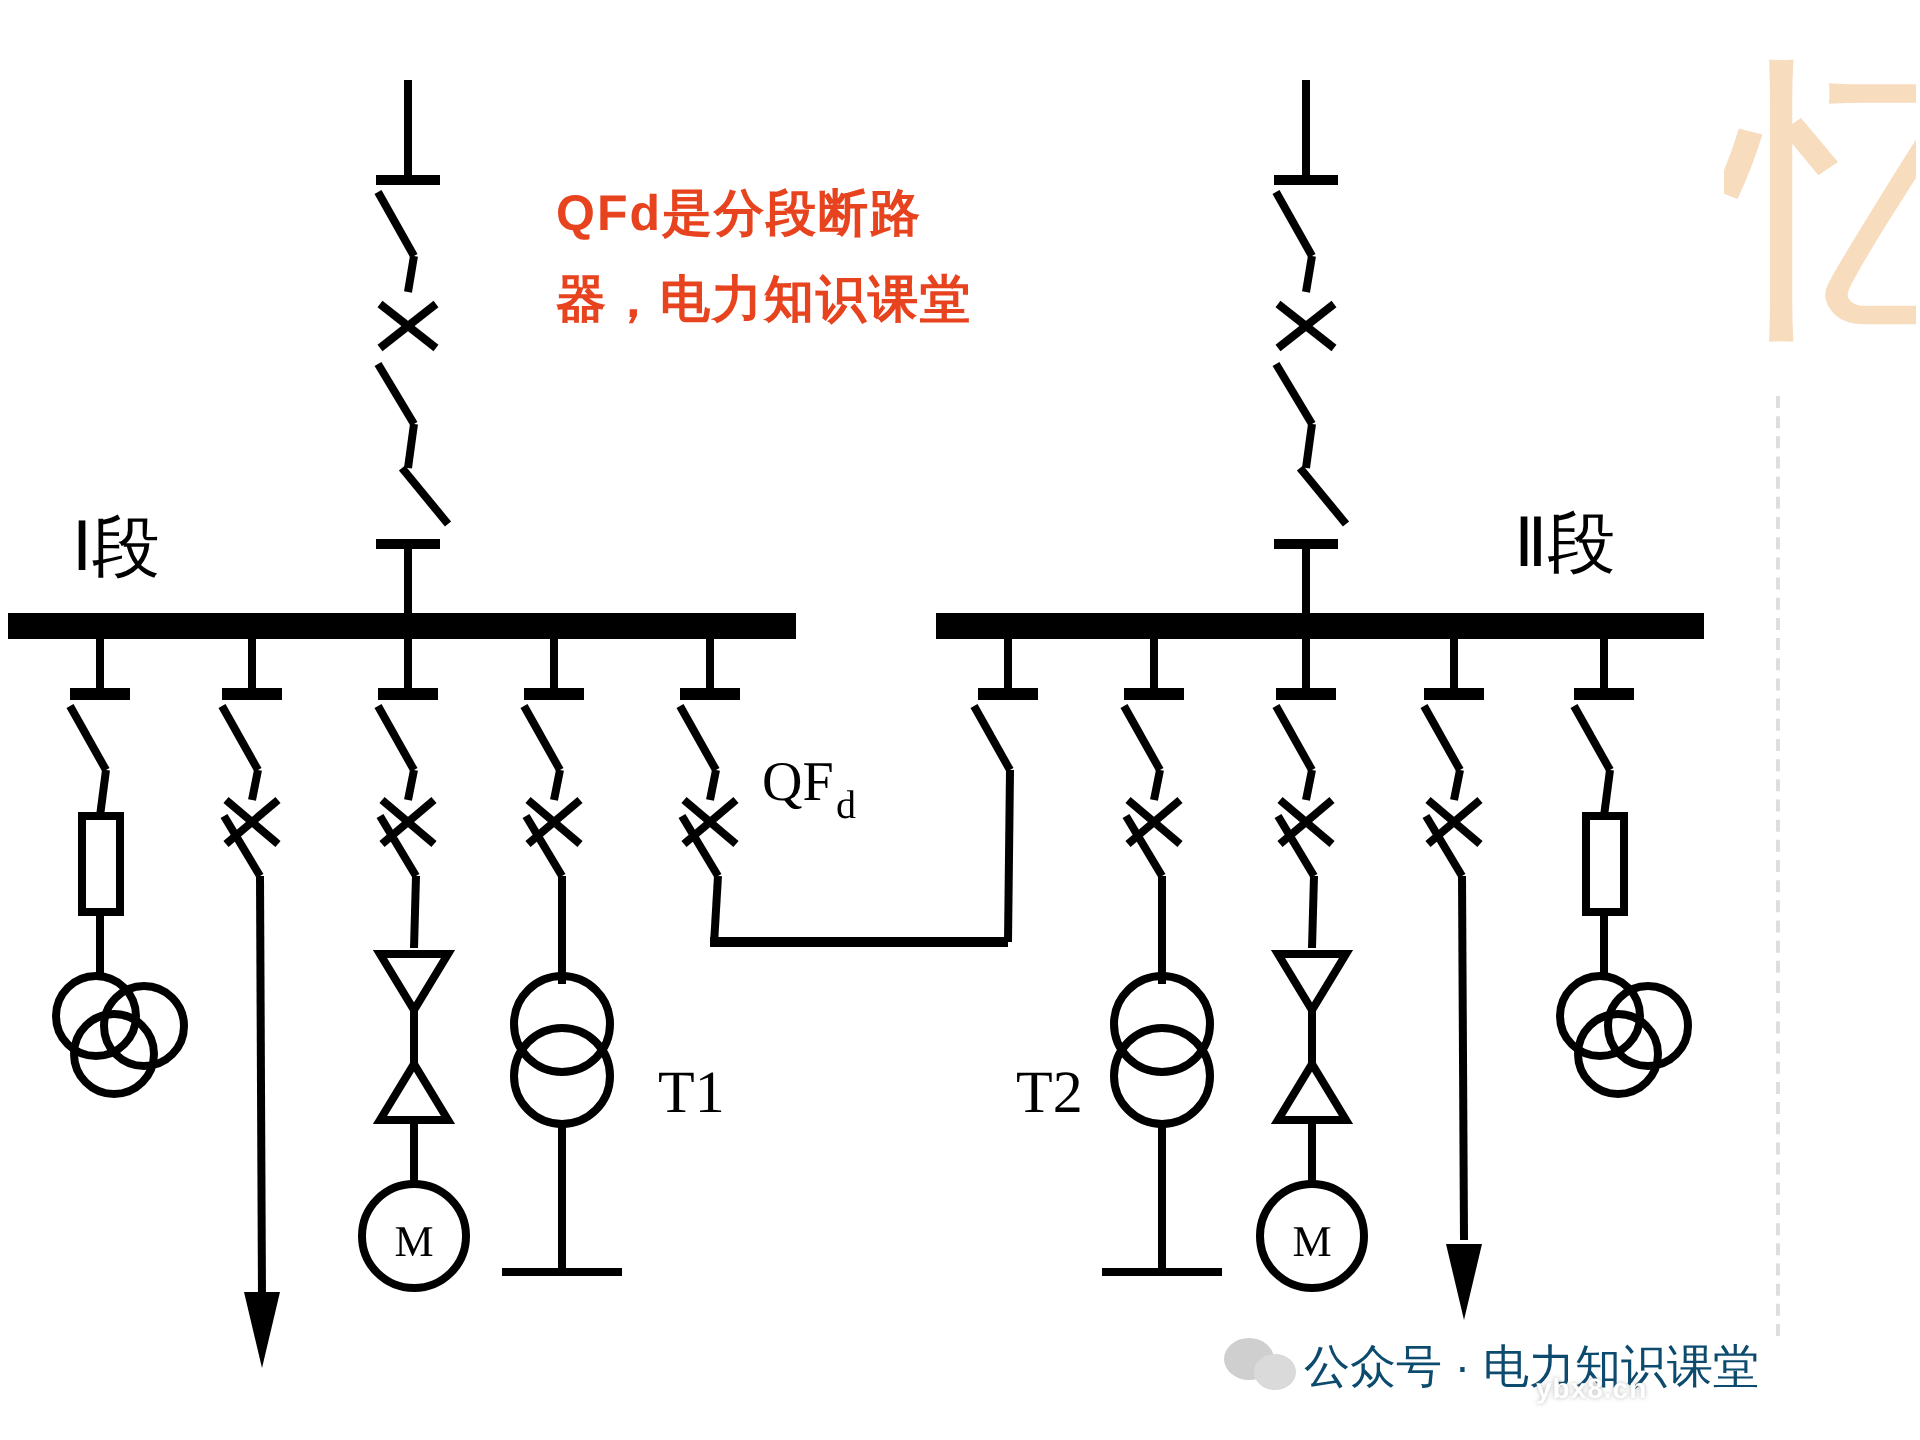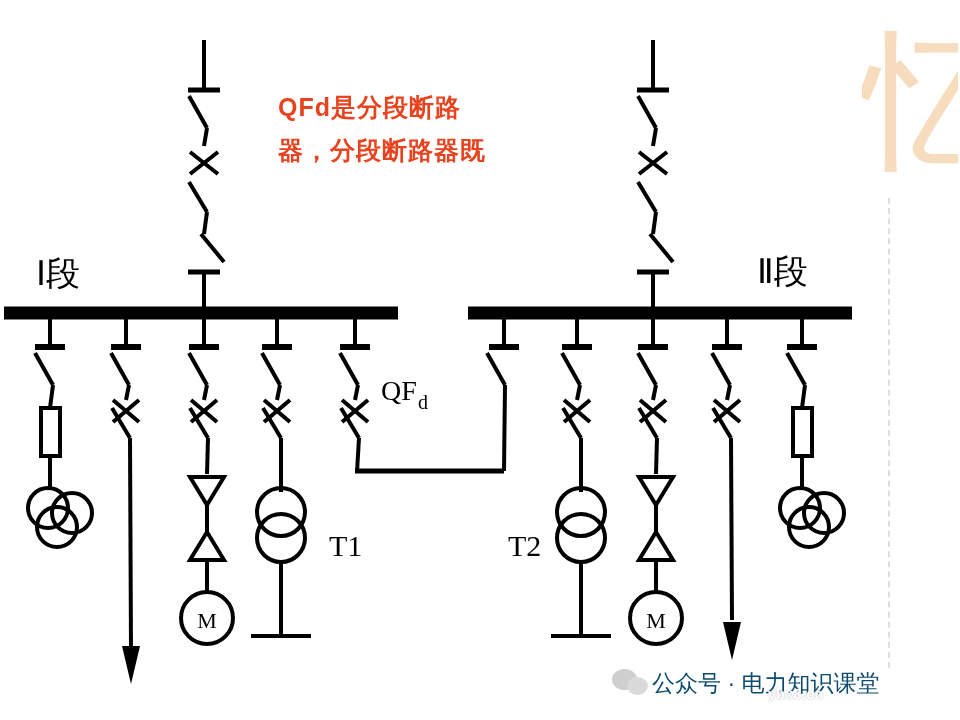--- a/index.html
+++ b/index.html
@@ -291,21 +291,21 @@
 
     <text class="svg-label" x="329" y="556" font-size="30">T1</text>
     <text class="svg-label" x="508" y="556" font-size="30">T2</text>
 
     <text class="svg-label" x="207" y="628" font-size="22" text-anchor="middle">M</text>
     <text class="svg-label" x="656" y="628" font-size="22" text-anchor="middle">M</text>
   </svg>
 
   <div class="note-block">
     <span class="note-line">QFd是分段断路</span>
-    <span class="note-line">器，分段断路器既</span>
+    <span class="note-line">器，电力知识课堂</span>
   </div>
 
   <div class="seal-mark">忆</div>
 
   <div class="dashed-edge"></div>
 
   <div class="footer-brand">
     <span class="wechat-icon">
         <i class="b1"></i>
         <i class="b2"></i>

